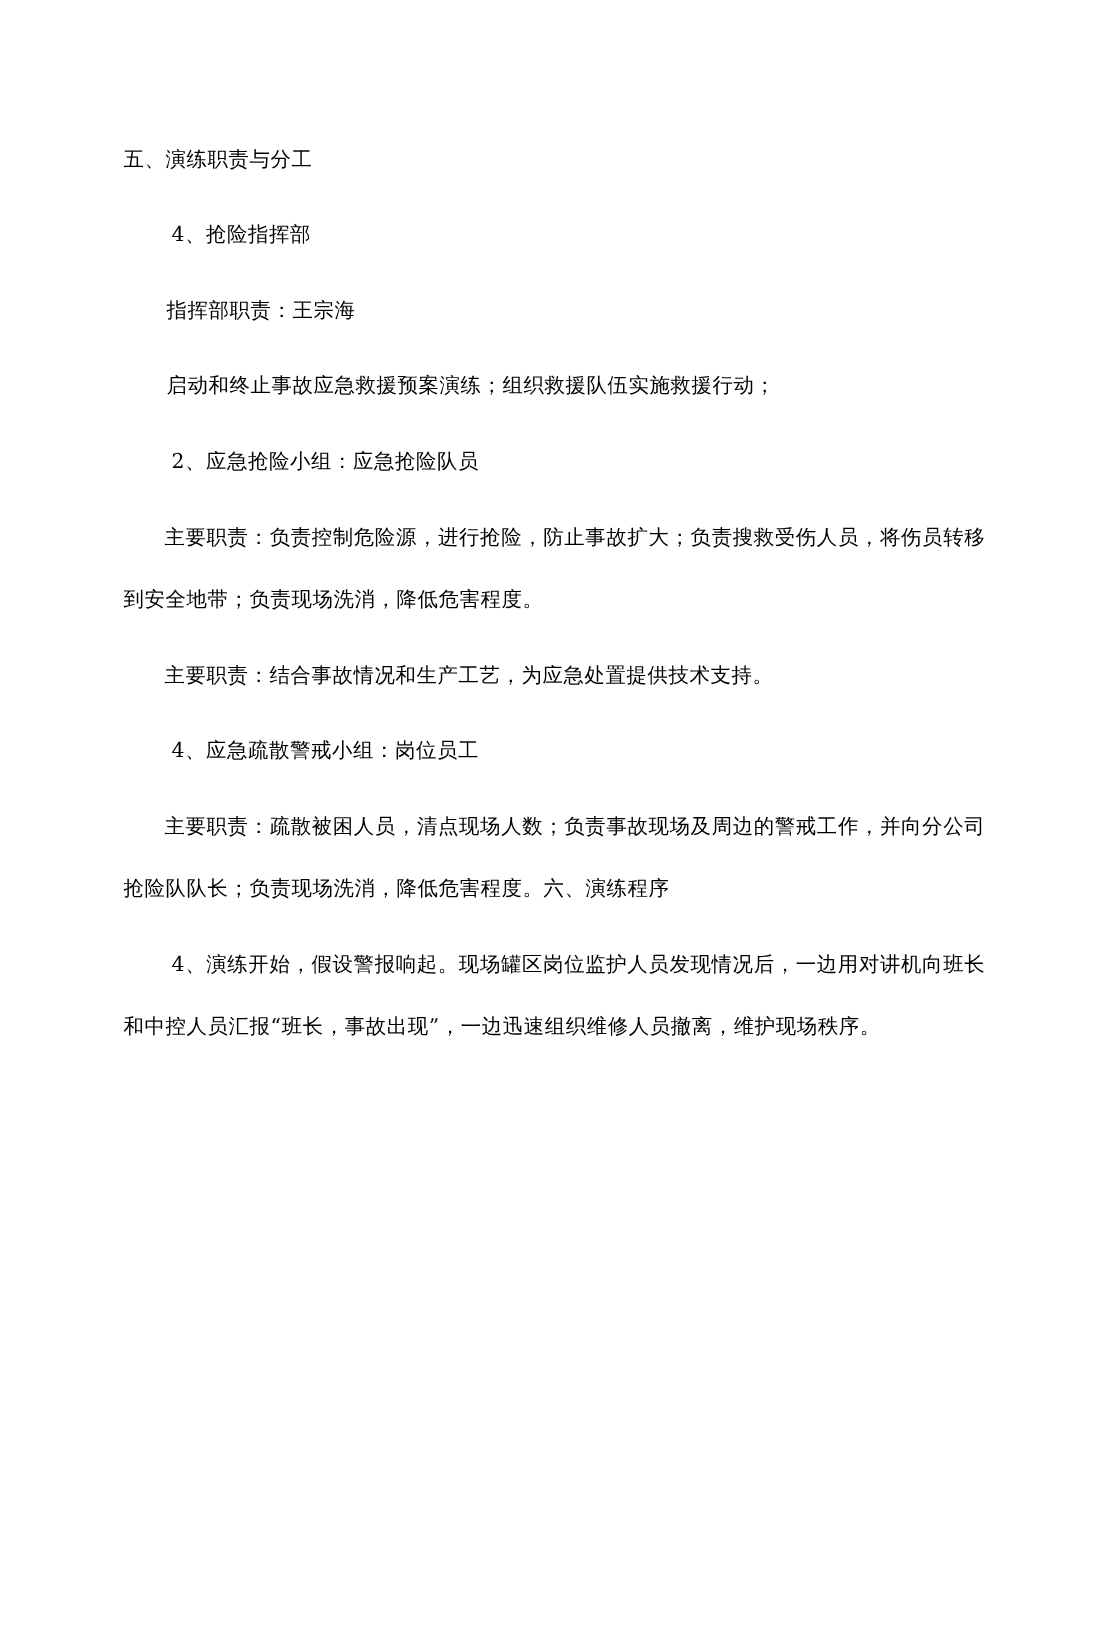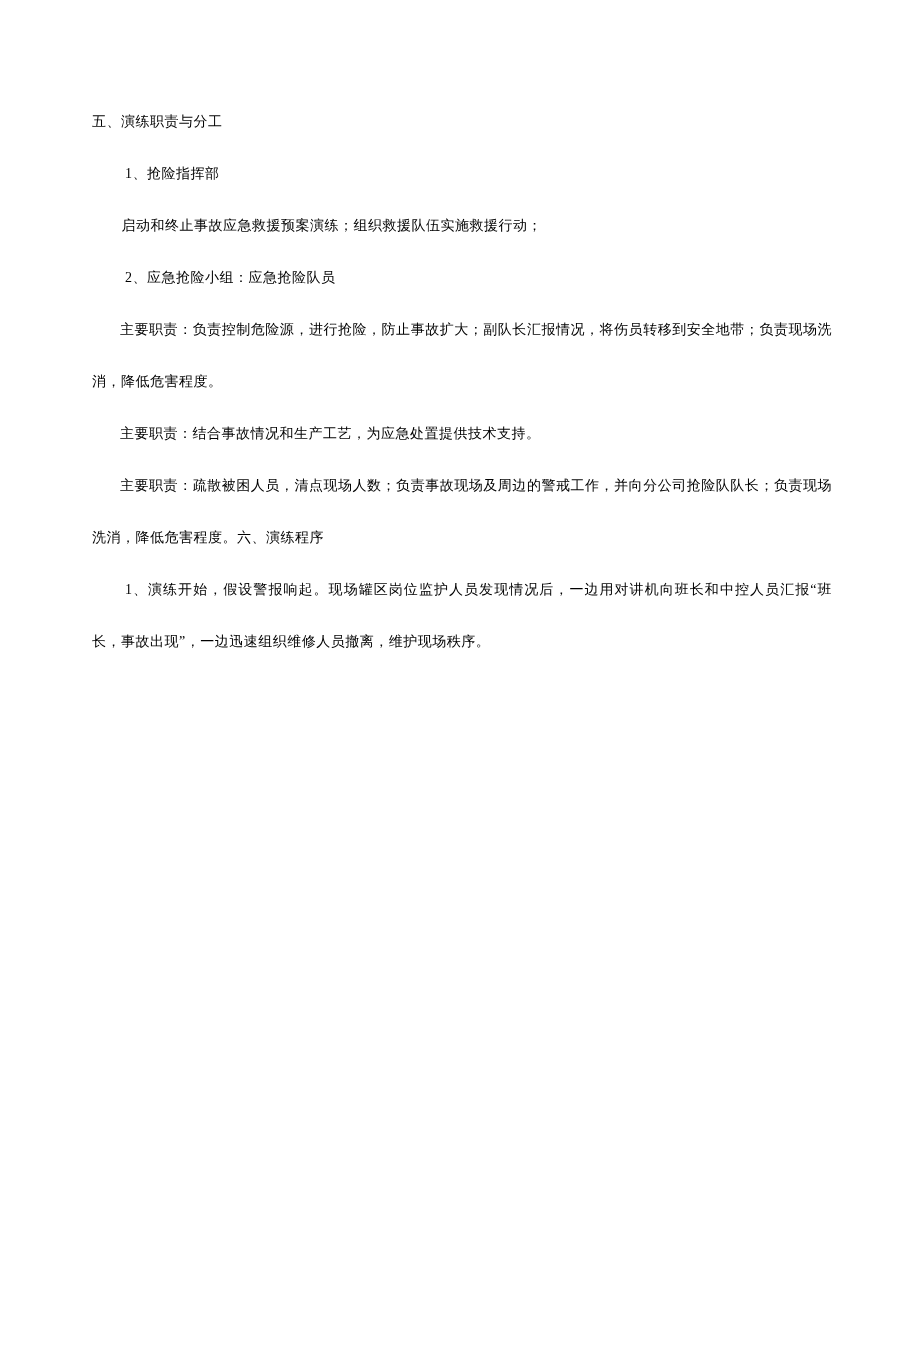--- a/index.html
+++ b/index.html
@@ -21,44 +21,45 @@
     overflow: hidden;
     box-sizing: border-box;
   }
   .content {
     position: absolute;
     left: 92px;
     top: 96px;
     width: 740px;
   }
   .para {
-    font-size: 14px;
+    font-size: 17px;
     line-height: 52px;
     letter-spacing: 0.5px;
     text-align: justify;
     text-justify: inter-ideograph;
-    margin: 0;
+    margin: 11px;
     white-space: pre-wrap;
     word-break: break-all;
-    font-family: Liberation Serif, serif;
   }
   .indent-0 { text-indent: 0; }
   .indent-1 { text-indent: 2em; }
   .indent-half { text-indent: 2.35em; }
   .indent-small { text-indent: 2.1em; }
 </style>
 </head>
 <body>
 
 <div class="page">
   <div class="content">
 
     <p class="para indent-0">五、演练职责与分工</p>
-    <p class="para indent-half">1、抢险指挥部</p>
+    <p class="para indent-half">4、抢险指挥部</p>
+    <p class="para indent-small">指挥部职责：王宗海</p>
     <p class="para indent-small">启动和终止事故应急救援预案演练；组织救援队伍实施救援行动；</p>
     <p class="para indent-half">2、应急抢险小组：应急抢险队员</p>
-    <p class="para indent-1">主要职责：负责控制危险源，进行抢险，防止事故扩大；副队长汇报情况，将伤员转移到安全地带；负责现场洗消，降低危害程度。</p>
+    <p class="para indent-1">主要职责：负责控制危险源，进行抢险，防止事故扩大；负责搜救受伤人员，将伤员转移到安全地带；负责现场洗消，降低危害程度。</p>
     <p class="para indent-1">主要职责：结合事故情况和生产工艺，为应急处置提供技术支持。</p>
+    <p class="para indent-half">4、应急疏散警戒小组：岗位员工</p>
     <p class="para indent-1">主要职责：疏散被困人员，清点现场人数；负责事故现场及周边的警戒工作，并向分公司抢险队队长；负责现场洗消，降低危害程度。六、演练程序</p>
-    <p class="para indent-half">1、演练开始，假设警报响起。现场罐区岗位监护人员发现情况后，一边用对讲机向班长和中控人员汇报“班长，事故出现”，一边迅速组织维修人员撤离，维护现场秩序。</p>
+    <p class="para indent-half">4、演练开始，假设警报响起。现场罐区岗位监护人员发现情况后，一边用对讲机向班长和中控人员汇报“班长，事故出现”，一边迅速组织维修人员撤离，维护现场秩序。</p>
 
   </div>
 </div>
 
 </body></html>

